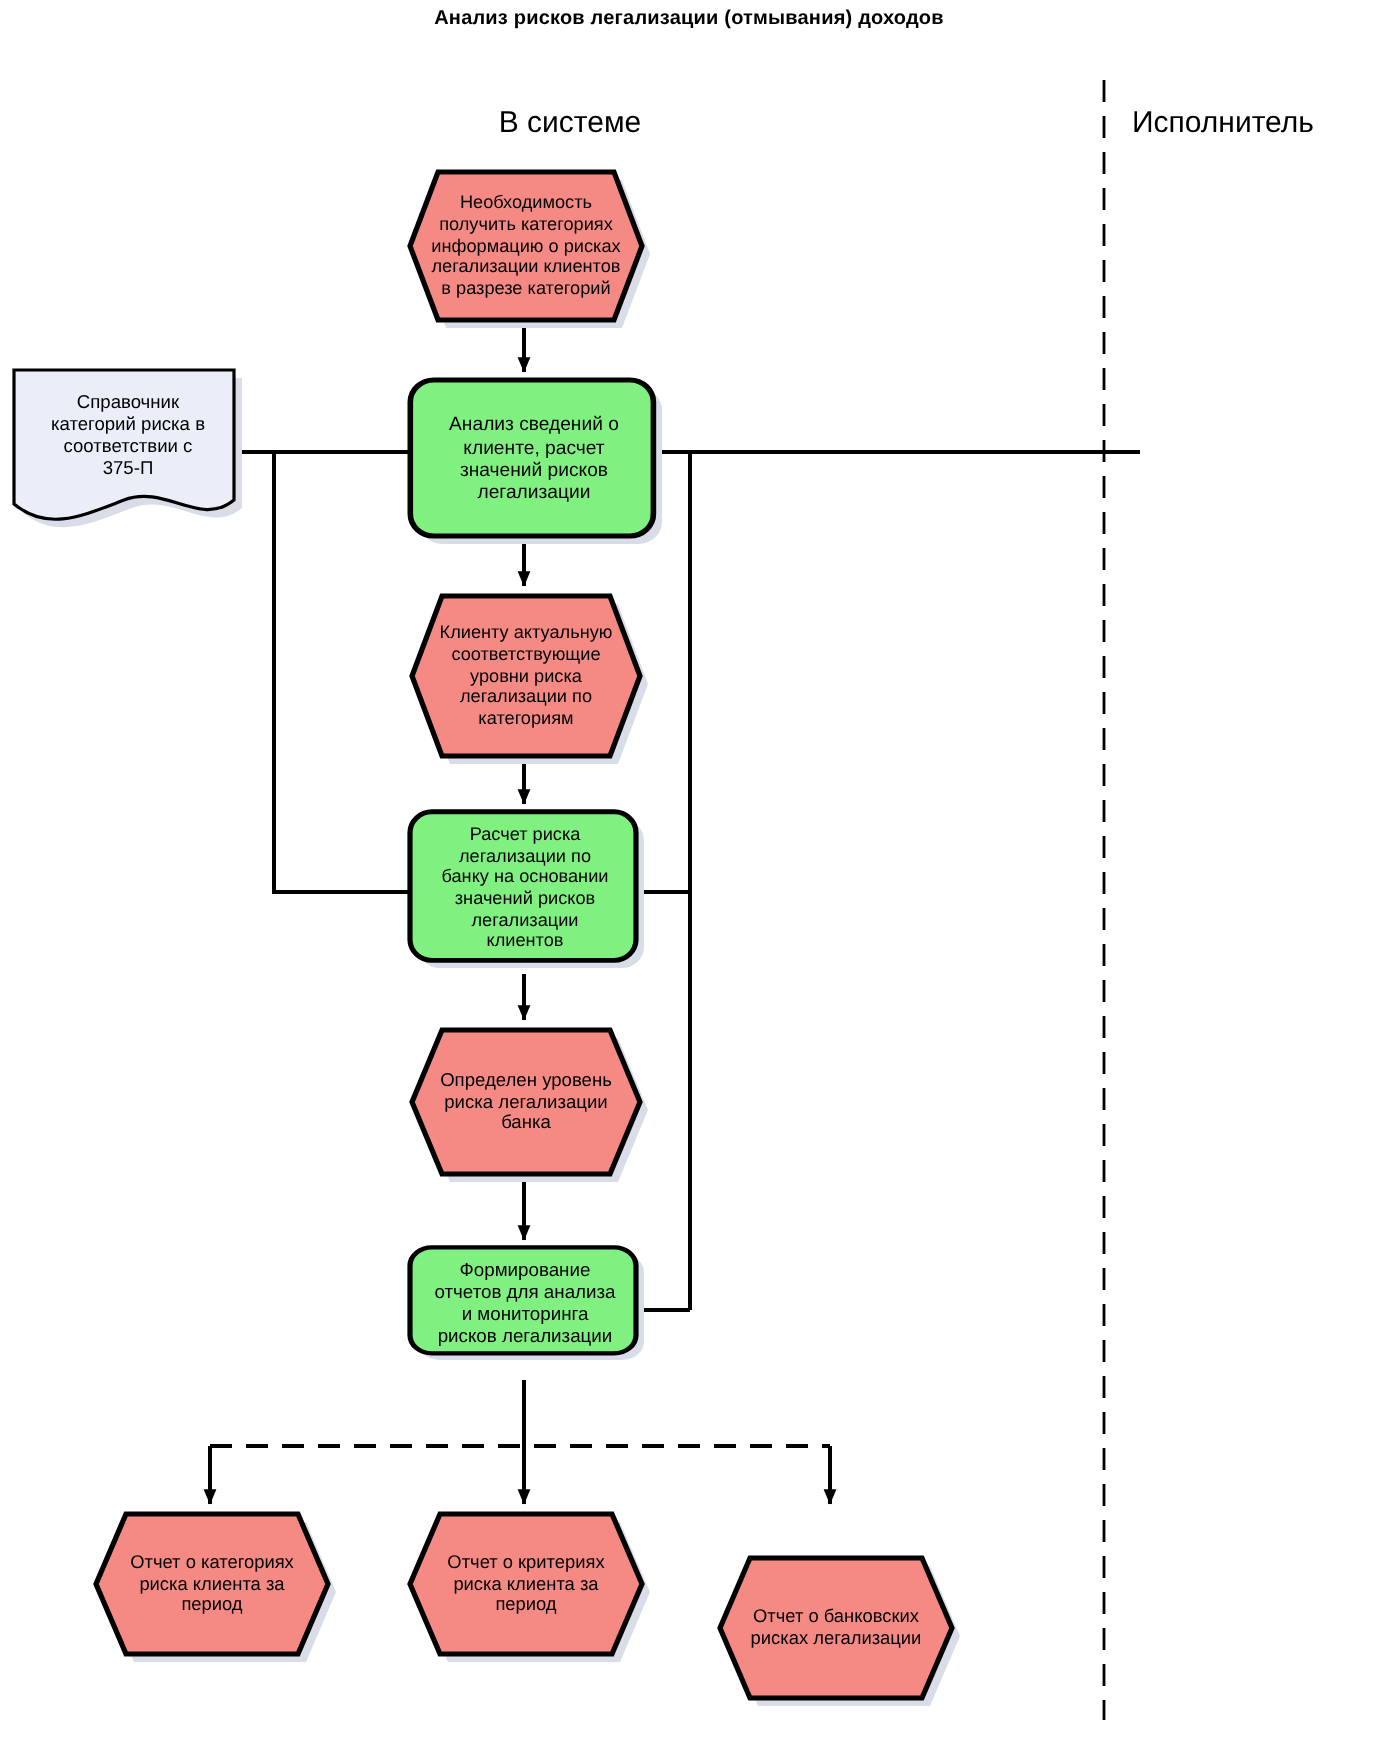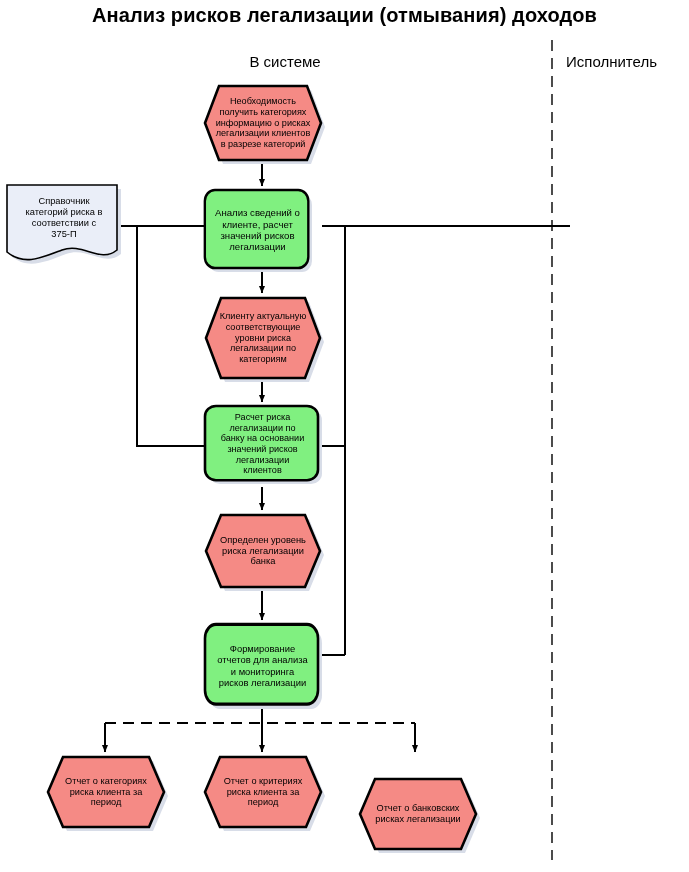--- a/index.html
+++ b/index.html
@@ -52,21 +52,21 @@
     box-sizing: border-box;
     white-space: pre-line;
     pointer-events: none;
   }
   .title {
     position: absolute;
     left: 0;
     top: 4px;
     width: 689px;
     text-align: center;
-    font-size: 20px;
+    font-size: 10px;
     font-weight: bold;
     letter-spacing: 0.1px;
   }
   .lane-header {
     position: absolute;
     font-size: 15px;
     font-weight: normal;
     text-align: center;
     white-space: nowrap;
   }
@@ -123,21 +123,21 @@
       <path d="M16,4 L104,4 L118,41 L104,78 L16,78 L2,41 z" fill="#d8dde8" transform="translate(4,4)"></path>
       <path d="M16,4 L104,4 L118,41 L104,78 L16,78 L2,41 z" fill="#f58a85" stroke="#000000" stroke-width="2.6"></path>
     </svg>
     <div class="node-label" style="font-size:9.1px;">Необходимость
 получить категориях
 информацию о рисках
 легализации клиентов
 в разрезе категорий</div>
   </div>
 
-  <div class="node" style="left:203px; top:188px; width:109px; height:84px;">
+  <div class="node" style="left:203px; top:188px; width:128px; height:84px;">
     <svg class="node-svg" viewBox="0 0 119 84" preserveAspectRatio="none">
       <rect x="2" y="2" width="113" height="78" rx="11" ry="11" fill="#d8dde8" transform="translate(4,4)"></rect>
       <rect x="2" y="2" width="113" height="78" rx="11" ry="11" fill="#80f080" stroke="#000000" stroke-width="2.6"></rect>
     </svg>
     <div class="node-label" style="font-size:9.6px;">Анализ сведений о
 клиенте, расчет
 значений рисков
 легализации</div>
   </div>
 
@@ -169,21 +169,21 @@
   <div class="node" style="left:204px; top:512px; width:118px; height:78px;">
     <svg class="node-svg" viewBox="0 0 118 78" preserveAspectRatio="none">
       <path d="M17,3 L101,3 L116,39 L101,75 L17,75 L2,39 z" fill="#d8dde8" transform="translate(4,4)"></path>
       <path d="M17,3 L101,3 L116,39 L101,75 L17,75 L2,39 z" fill="#f58a85" stroke="#000000" stroke-width="2.6"></path>
     </svg>
     <div class="node-label" style="font-size:9.3px;">Определен уровень
 риска легализации
 банка</div>
   </div>
 
-  <div class="node" style="left:203px; top:622px; width:119px; height:87px;">
+  <div class="node" style="left:203px; top:622px; width:119px; height:58px;">
     <svg class="node-svg" viewBox="0 0 119 70" preserveAspectRatio="none">
       <rect x="2" y="2" width="113" height="64" rx="11" ry="11" fill="#d8dde8" transform="translate(4,4)"></rect>
       <rect x="2" y="2" width="113" height="64" rx="11" ry="11" fill="#80f080" stroke="#000000" stroke-width="2.6"></rect>
     </svg>
     <div class="node-label" style="font-size:9.4px;">Формирование
 отчетов для анализа
 и мониторинга
 рисков легализации</div>
   </div>
 

